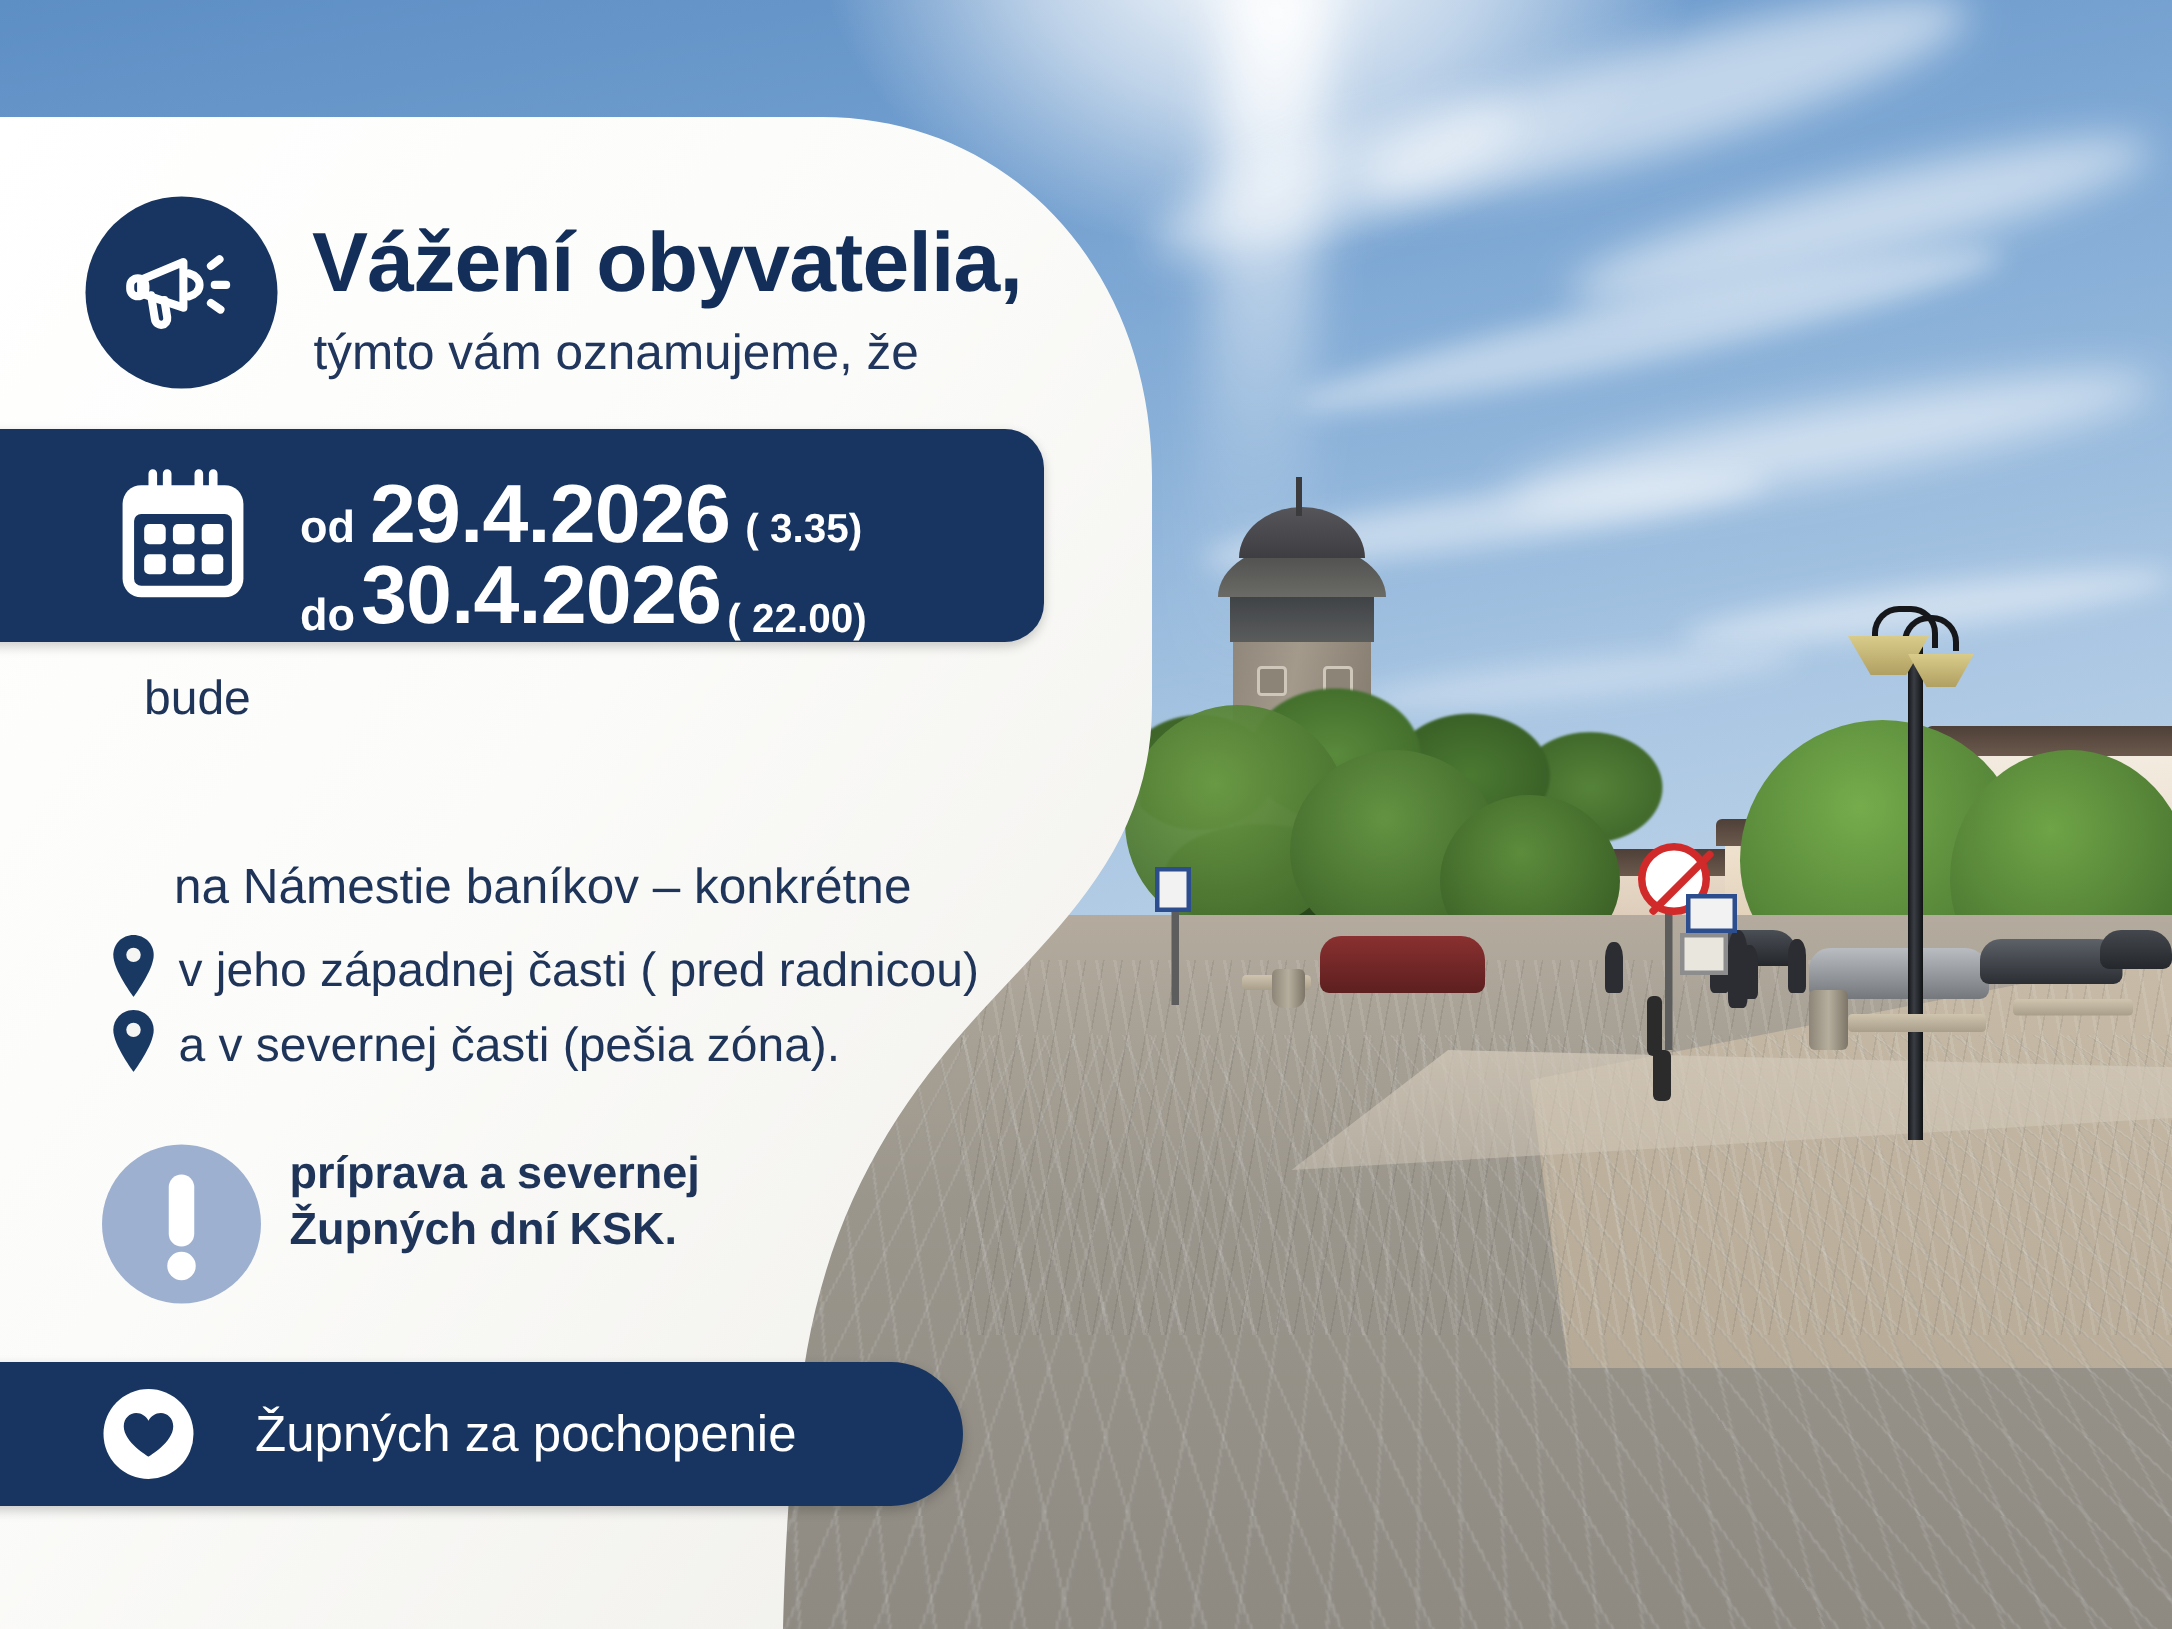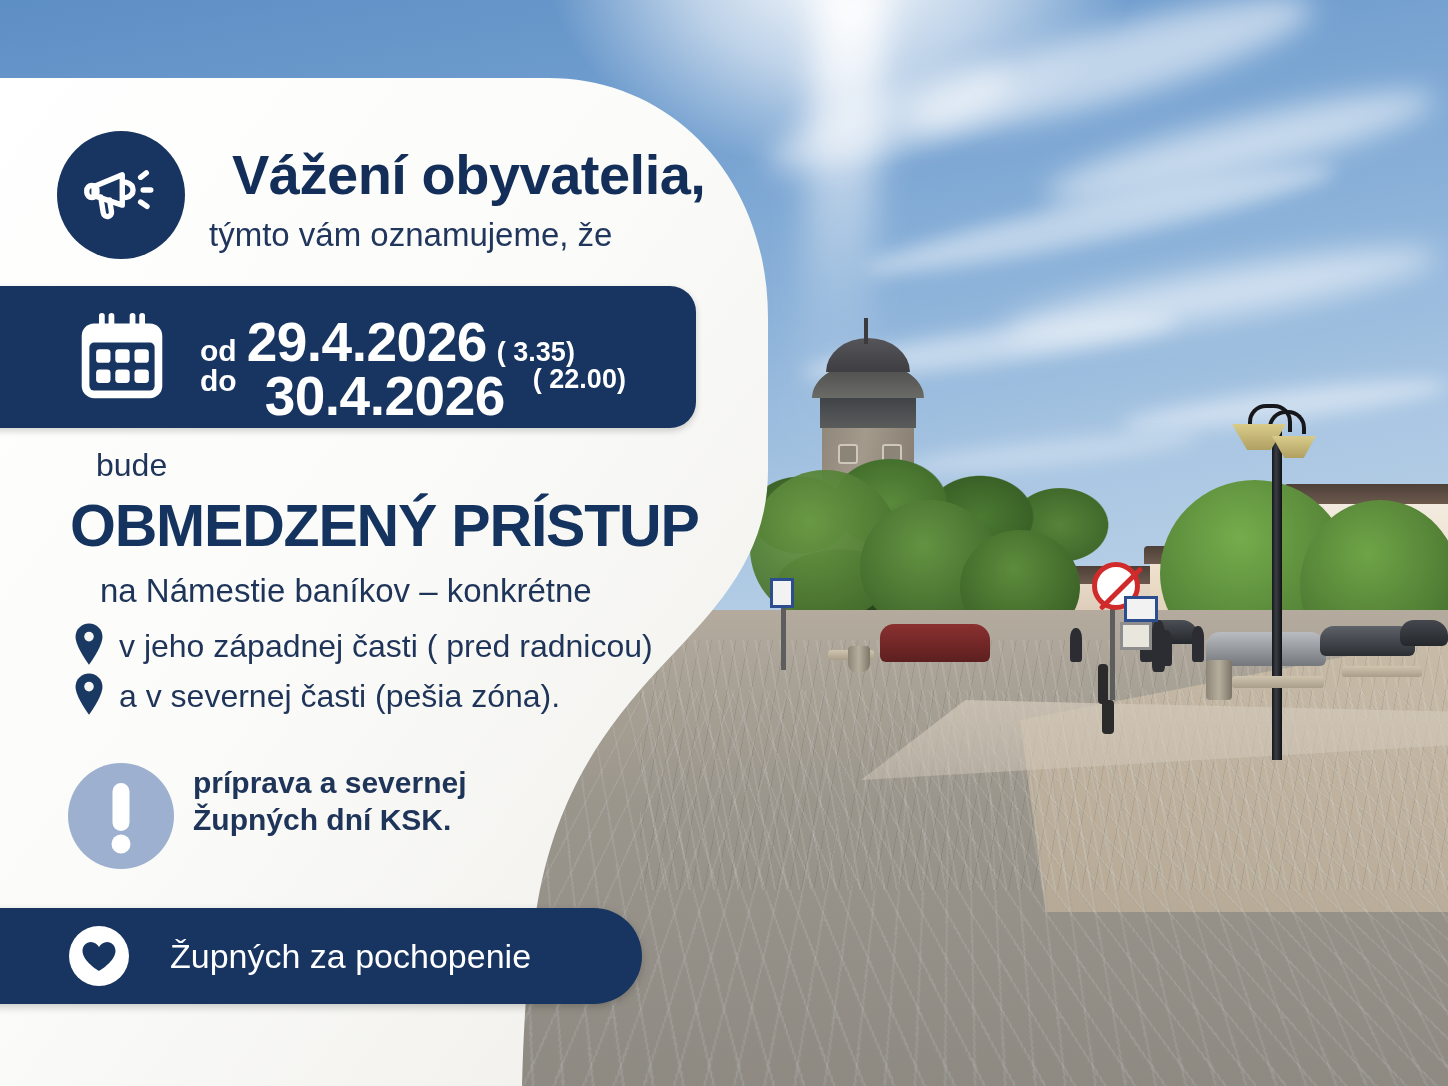--- a/index.html
+++ b/index.html
@@ -174,21 +174,20 @@
 
   .icon-circle {
     position:absolute; border-radius:50%;
     background:#173560;
     display:flex; align-items:center; justify-content:center;
   }
 
   .title-main {
     font-size:56px; font-weight:bold; color:#132f59; letter-spacing:-0.5px;
     white-space:nowrap;
-    margin-left:24px;
   }
   .title-sub {
     font-size:33px; color:#21365c; white-space:nowrap;
   }
 
   .date-bar {
     position:absolute; left:-28px; top:286px; width:724px; height:142px;
     background:#173560; border-radius: 0 26px 26px 0;
     box-shadow: 0 3px 7px rgba(0,0,0,0.18);
   }
@@ -352,32 +351,31 @@
         <path d="M61 6 v10 a5 5 0 0 0 10 0 v-10" fill="none" stroke="#ffffff" stroke-width="6" stroke-linecap="round"></path>
       </svg>
     </div>
 
     <div class="date-line" style="left:228px;top:24px;display:flex;align-items:baseline;gap:10px;">
       <span class="d-pre">od</span>
       <span class="d-big">29.4.2026</span>
       <span class="d-time">( 3.35)</span>
     </div>
 
-    <div class="date-line" style="left:228px;top:78px;display:flex;align-items:flex-start;gap:28px;">
+    <div class="date-line" style="left:228px;top:78px;display:flex;align-items:flex-end;gap:4px;">
       <span class="d-pre">do</span>
       <span class="d-big">30.4.2026</span>
       <span class="d-time">( 22.00)</span>
     </div>
   </div>
 
   <div class="blk bude" style="left:96px;top:447px;">bude</div>
 
-  <div class="blk headline" style="left:70px;top:492px;">OBMEDZENÝ PRÍSTUP</div>
-
-  <div class="blk placeline" style="left:100px;top:572px;">na Námestie baníkov – konkrétne</div>
+
+  <div class="blk placeline" style="left:116px;top:572px;">na Námestie baníkov – konkrétne</div>
 
   <div class="bullet-row" style="left:72px;top:622px;">
     <span>
       <svg width="34" height="44" viewBox="0 0 24 32">
         <path d="M12 1 C6.5 1 2.2 5.3 2.2 10.7 C2.2 18 12 31 12 31 S21.8 18 21.8 10.7 C21.8 5.3 17.5 1 12 1 Z" fill="#193862"></path>
         <circle cx="12" cy="10.6" r="3.5" fill="#f5f5f3"></circle>
       </svg>
     </span>
     <span class="bullet-text">v jeho západnej časti ( pred radnicou)</span>
   </div>

